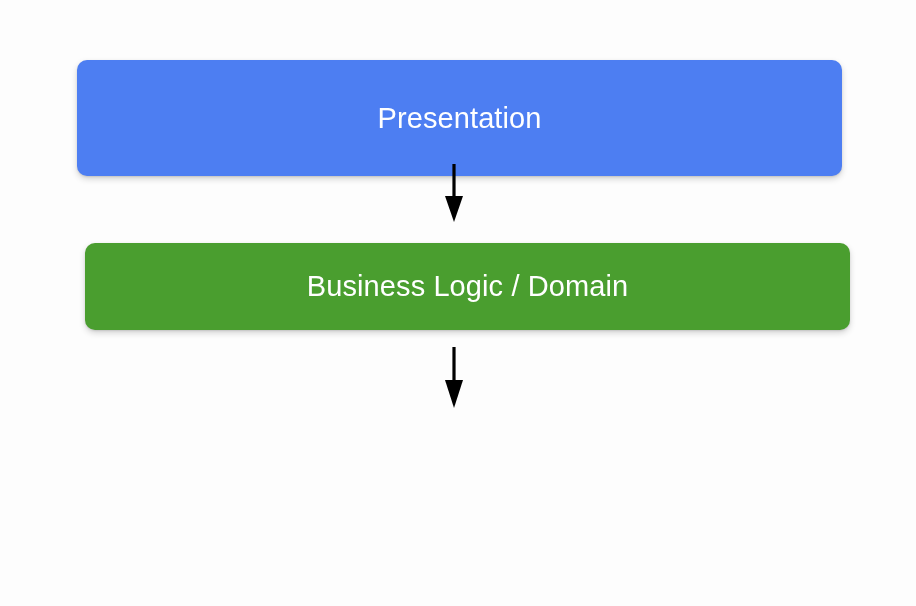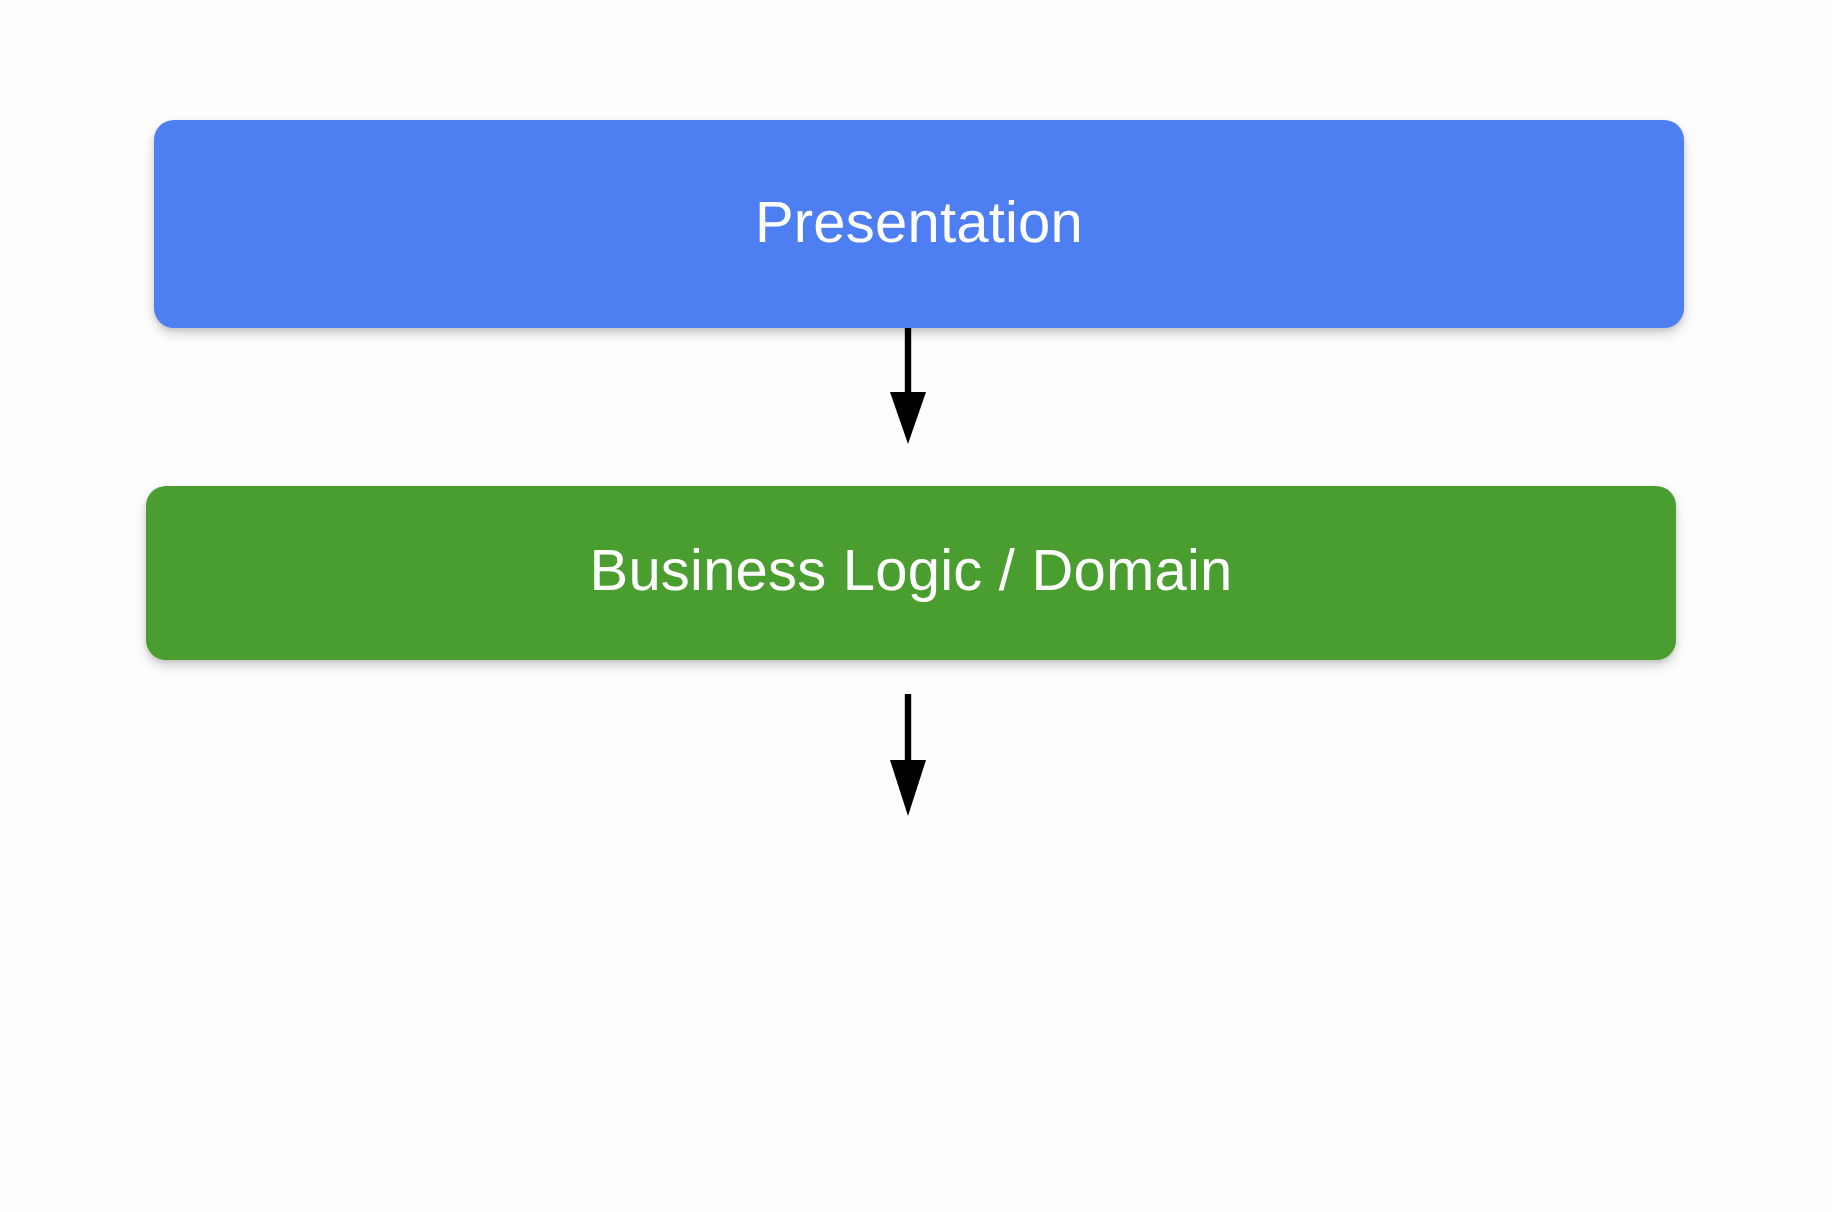--- a/index.html
+++ b/index.html
@@ -43,25 +43,25 @@
     white-space: nowrap;
     text-align: center;
     user-select: none;
   }
 
   
   #node-presentation {
     left: 77px;
     top: 60px;
     width: 765px;
-    height: 104px;
+    height: 116px;
     background: #4d7ef2;
   }
   #node-business-logic {
-    left: 73px;
+    left: 85px;
     top: 243px;
     width: 765px;
     height: 87px;
     background: #4a9e2f;
   }
   #node-data-access {
     left: 73px;
     top: 426px;
     width: 765px;
     height: 90px;

